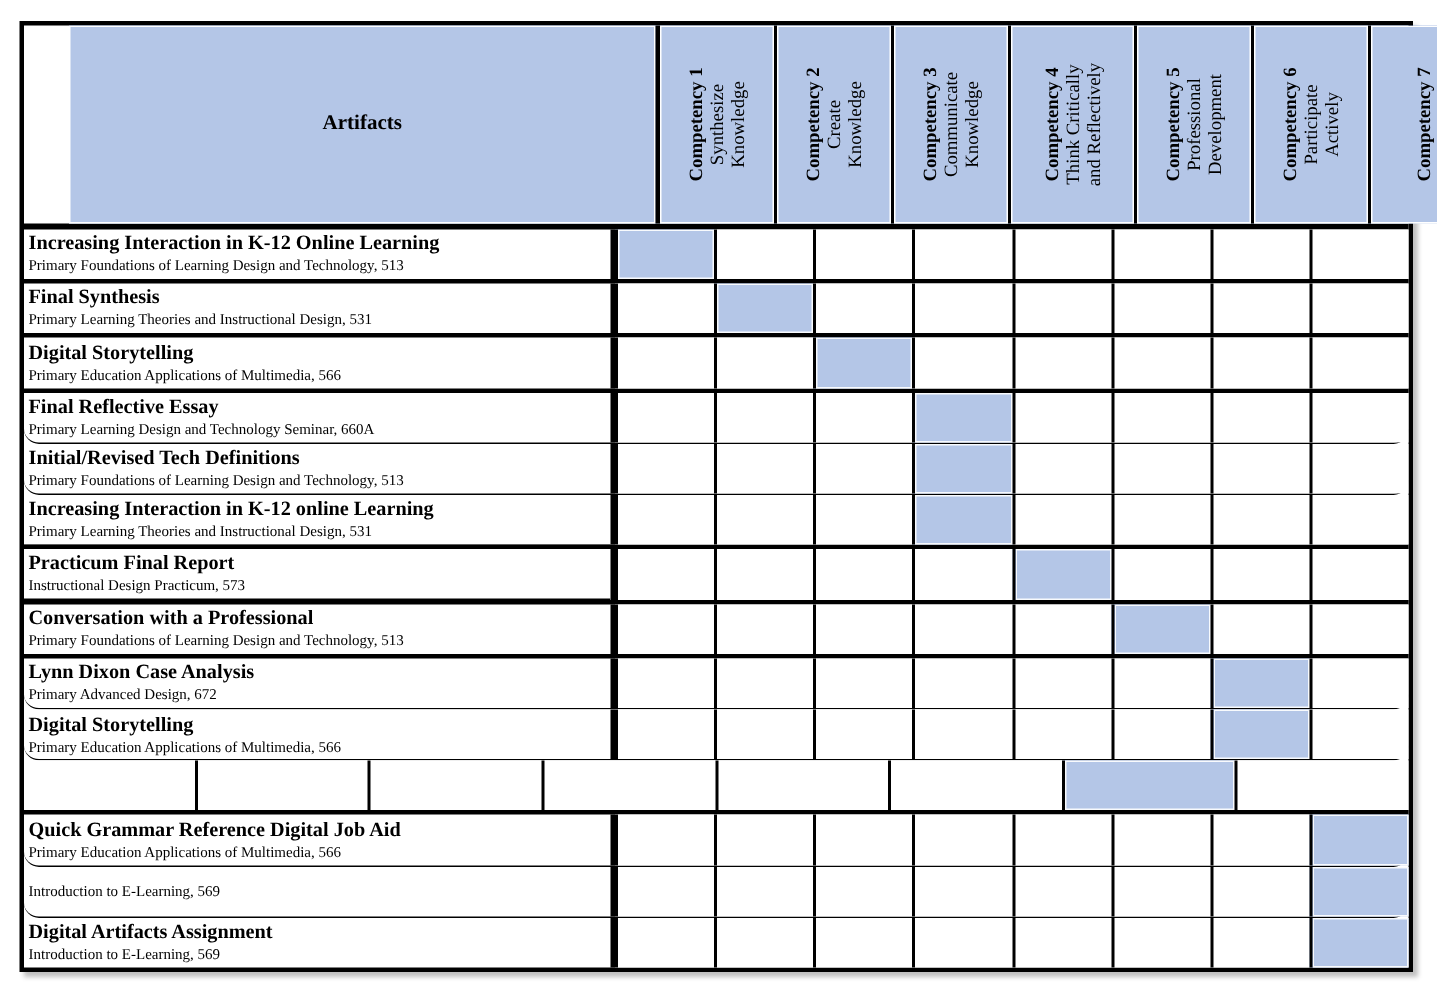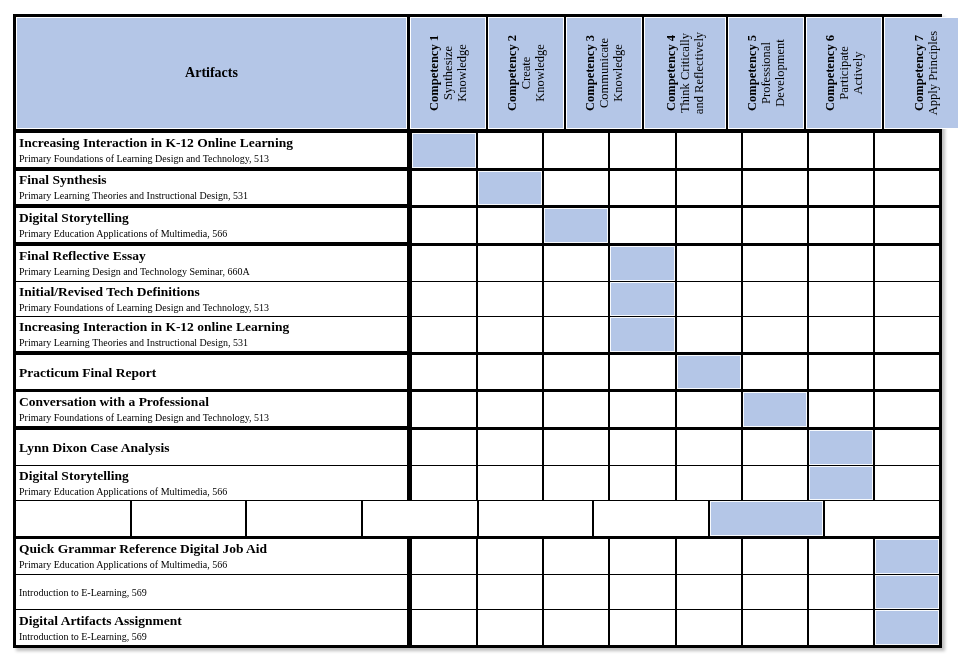--- a/index.html
+++ b/index.html
@@ -10,22 +10,23 @@
   html,body{width:958px;height:659px;background:#ffffff;overflow:hidden;
     font-family:"Liberation Serif","DejaVu Serif",serif;color:#000;}
   .table-wrap{
     position:absolute;left:13px;top:14px;width:929px;height:634px;
     border:3px solid var(--line);
     box-shadow:3px 3px 3px rgba(0,0,0,0.25);
     display:flex;flex-direction:column;background:#fff;
   }
   
   .header-row{
-    display:flex;height:116px;flex-shrink:0;
+    display:flex;height:136px;flex-shrink:0;
     border-bottom:4px solid var(--line);
+    padding-left:30px;
   }
   .artifacts-header{
     width:394px;flex-shrink:0;background:var(--hl);
     box-shadow:inset 0 0 0 1px #ffffff;
     border-right:3px solid var(--line);
     display:flex;align-items:center;justify-content:center;
     font-weight:bold;font-size:14px;
   }
   .comp-col{
     flex:1 1 0;background:var(--hl);
@@ -38,21 +39,21 @@
   .vtext{
     transform:rotate(-90deg);
     text-align:center;white-space:nowrap;
     font-size:12.5px;line-height:14px;
   }
   .vtext .vt1{display:block;font-weight:bold;}
   .vtext .vt2,.vtext .vt3{display:block;}
   
   .rows{flex:1 1 auto;display:flex;flex-direction:column;min-height:0;}
   .row{flex:1 1 0;display:flex;min-height:0;}
-  .row.thin{border-bottom:1px solid var(--line);}
+  .row.thin{border-bottom:1px solid var(--line);border-radius:10px;}
   .row.group-end{border-bottom:3px solid var(--line);}
   .artifact-cell{
     width:394px;flex-shrink:0;border-right:3px solid var(--line);
     display:flex;flex-direction:column;justify-content:center;
     padding-top:2px;overflow:hidden;
   }
   .artifact-title{
     font-weight:bold;font-size:13.5px;line-height:16px;
     padding:0 4px 0 3px;white-space:nowrap;
   }
@@ -226,20 +227,21 @@
         <div class="grid-cell highlight"></div>
         <div class="grid-cell"></div>
         <div class="grid-cell"></div>
         <div class="grid-cell"></div>
         <div class="grid-cell"></div>
       </div>
 
   <div class="row group-end">
     <div class="artifact-cell">
       <div class="artifact-title">Practicum Final Report</div>
+      <div class="artifact-course">Instructional Design Practicum, 573</div>
     </div>
   <div class="grid-cell"></div>
         <div class="grid-cell"></div>
         <div class="grid-cell"></div>
         <div class="grid-cell"></div>
         <div class="grid-cell highlight"></div>
         <div class="grid-cell"></div>
         <div class="grid-cell"></div>
         <div class="grid-cell"></div>
       </div>
@@ -255,20 +257,21 @@
         <div class="grid-cell"></div>
         <div class="grid-cell"></div>
         <div class="grid-cell highlight"></div>
         <div class="grid-cell"></div>
         <div class="grid-cell"></div>
       </div>
 
   <div class="row thin">
     <div class="artifact-cell">
       <div class="artifact-title">Lynn Dixon Case Analysis</div>
+      <div class="artifact-course">Primary Advanced Design, 672</div>
     </div>
   <div class="grid-cell"></div>
         <div class="grid-cell"></div>
         <div class="grid-cell"></div>
         <div class="grid-cell"></div>
         <div class="grid-cell"></div>
         <div class="grid-cell"></div>
         <div class="grid-cell highlight"></div>
         <div class="grid-cell"></div>
       </div>

